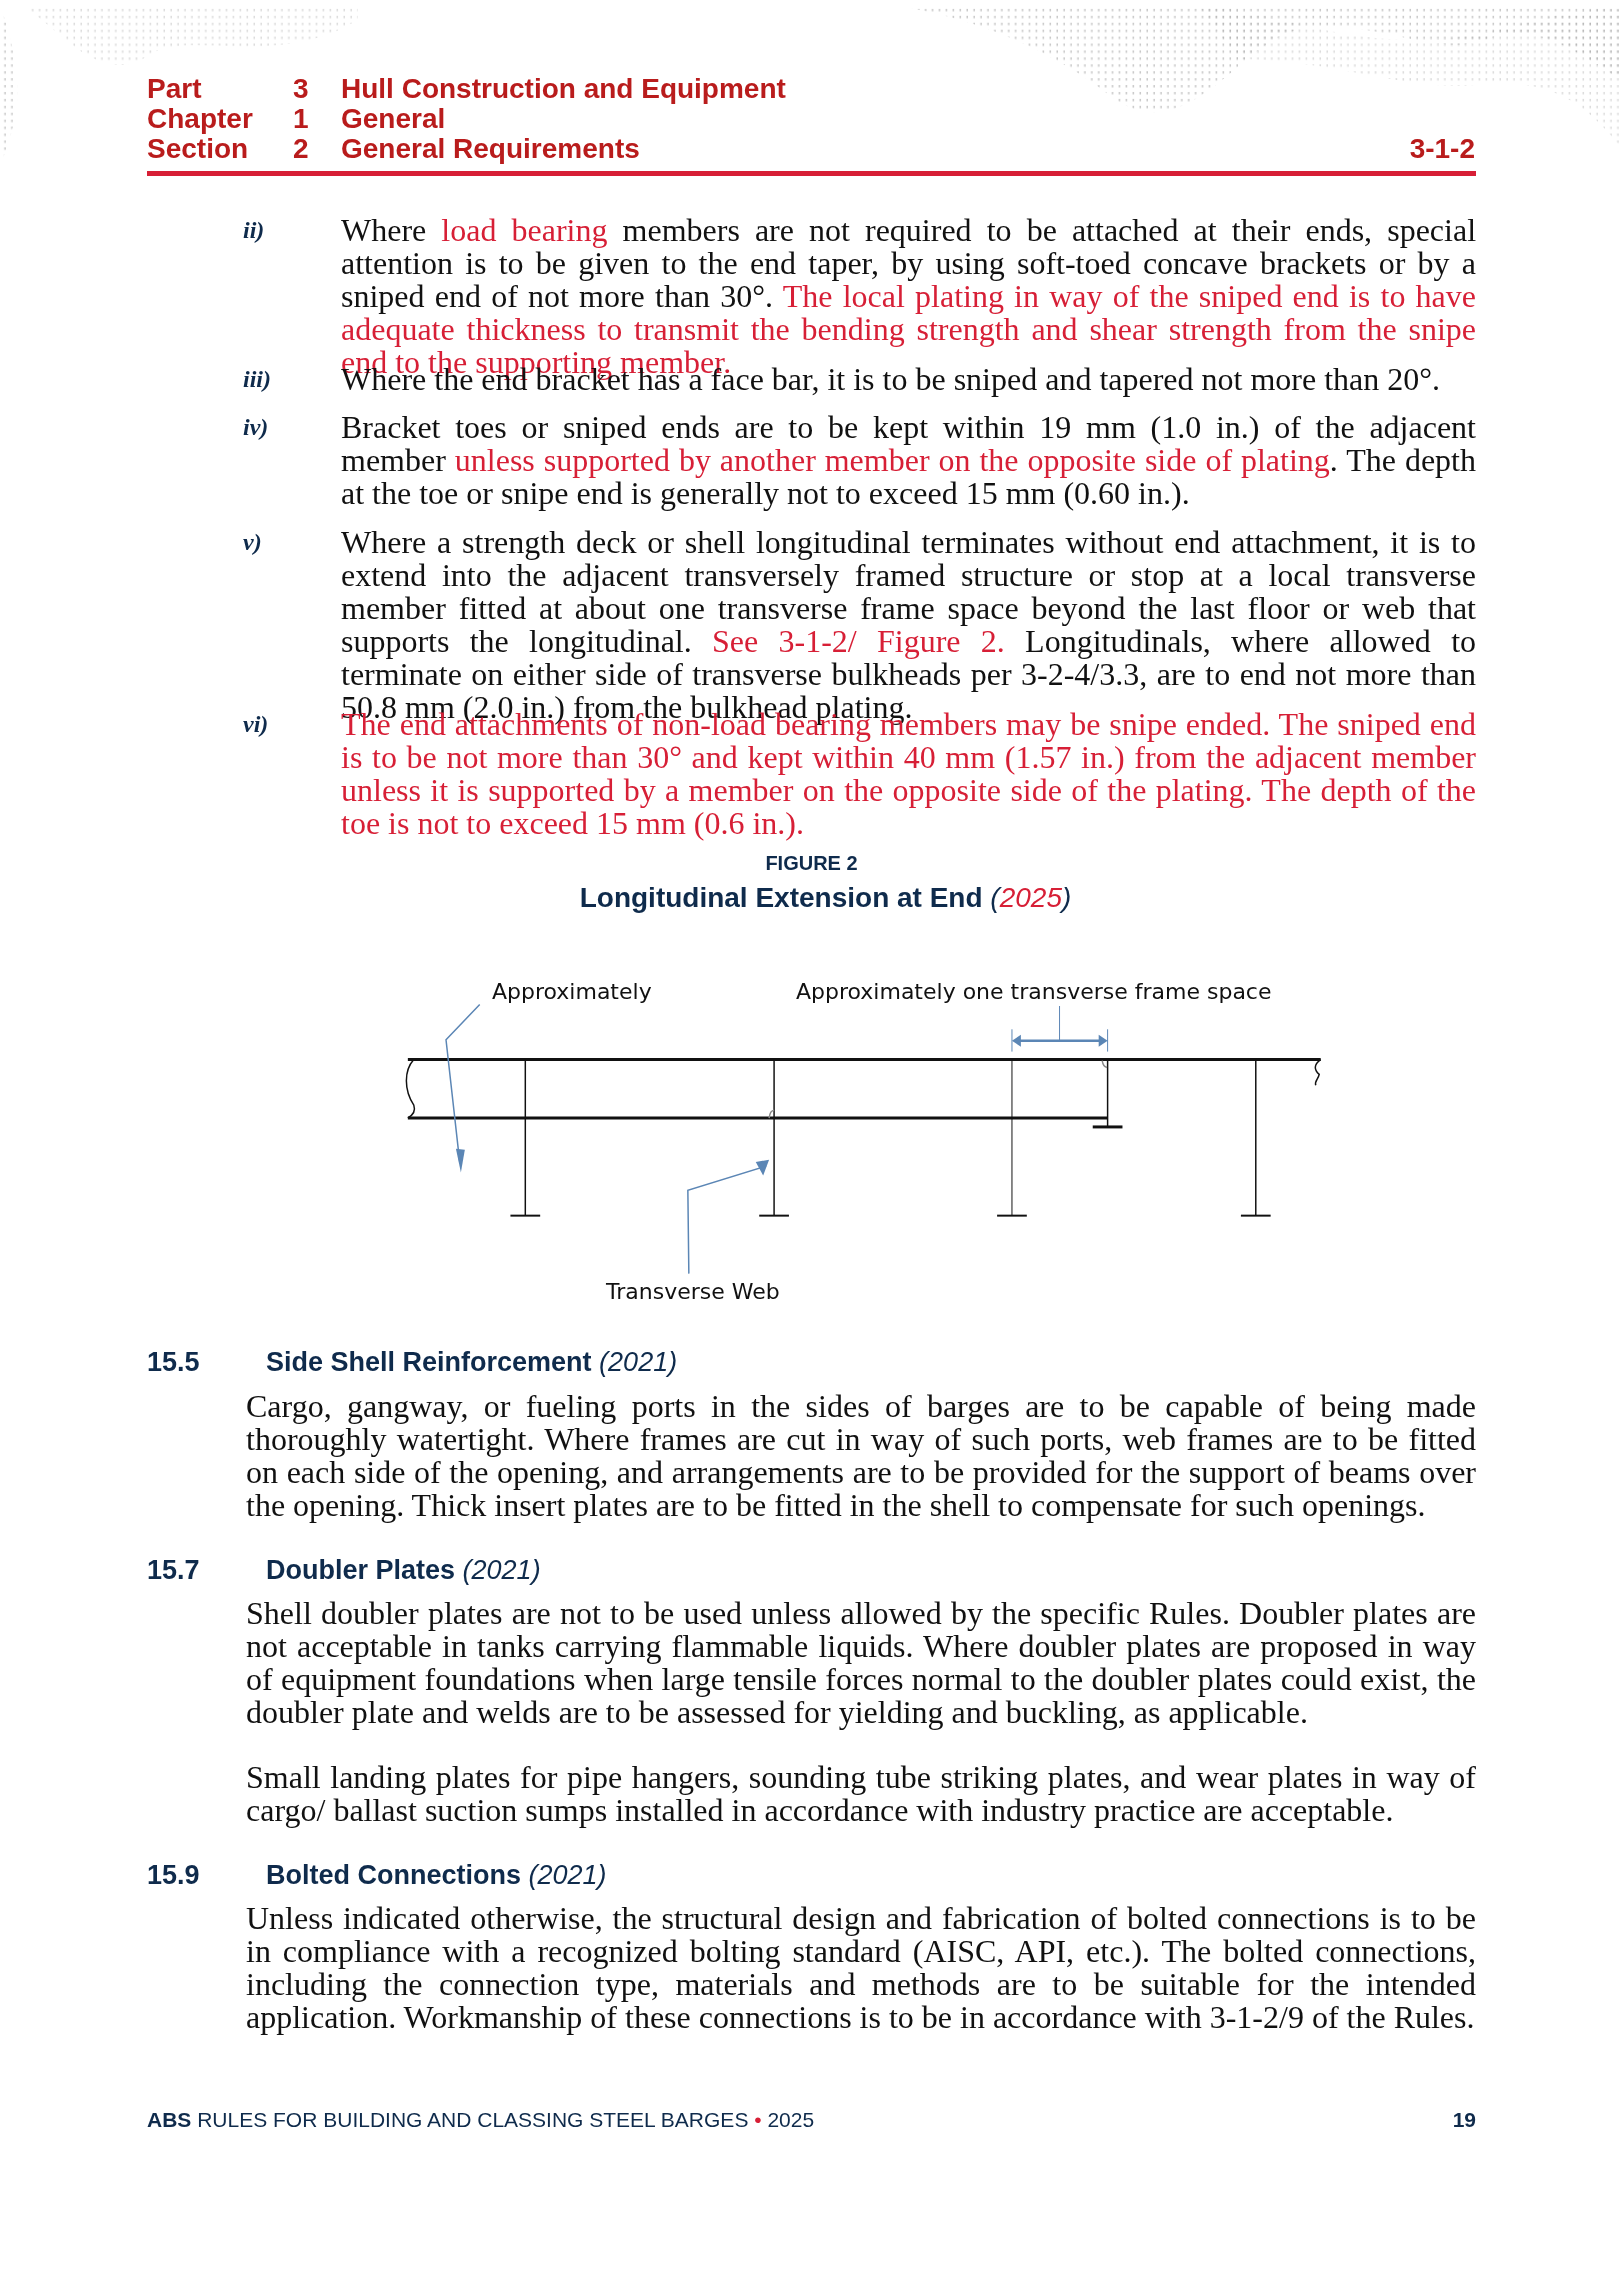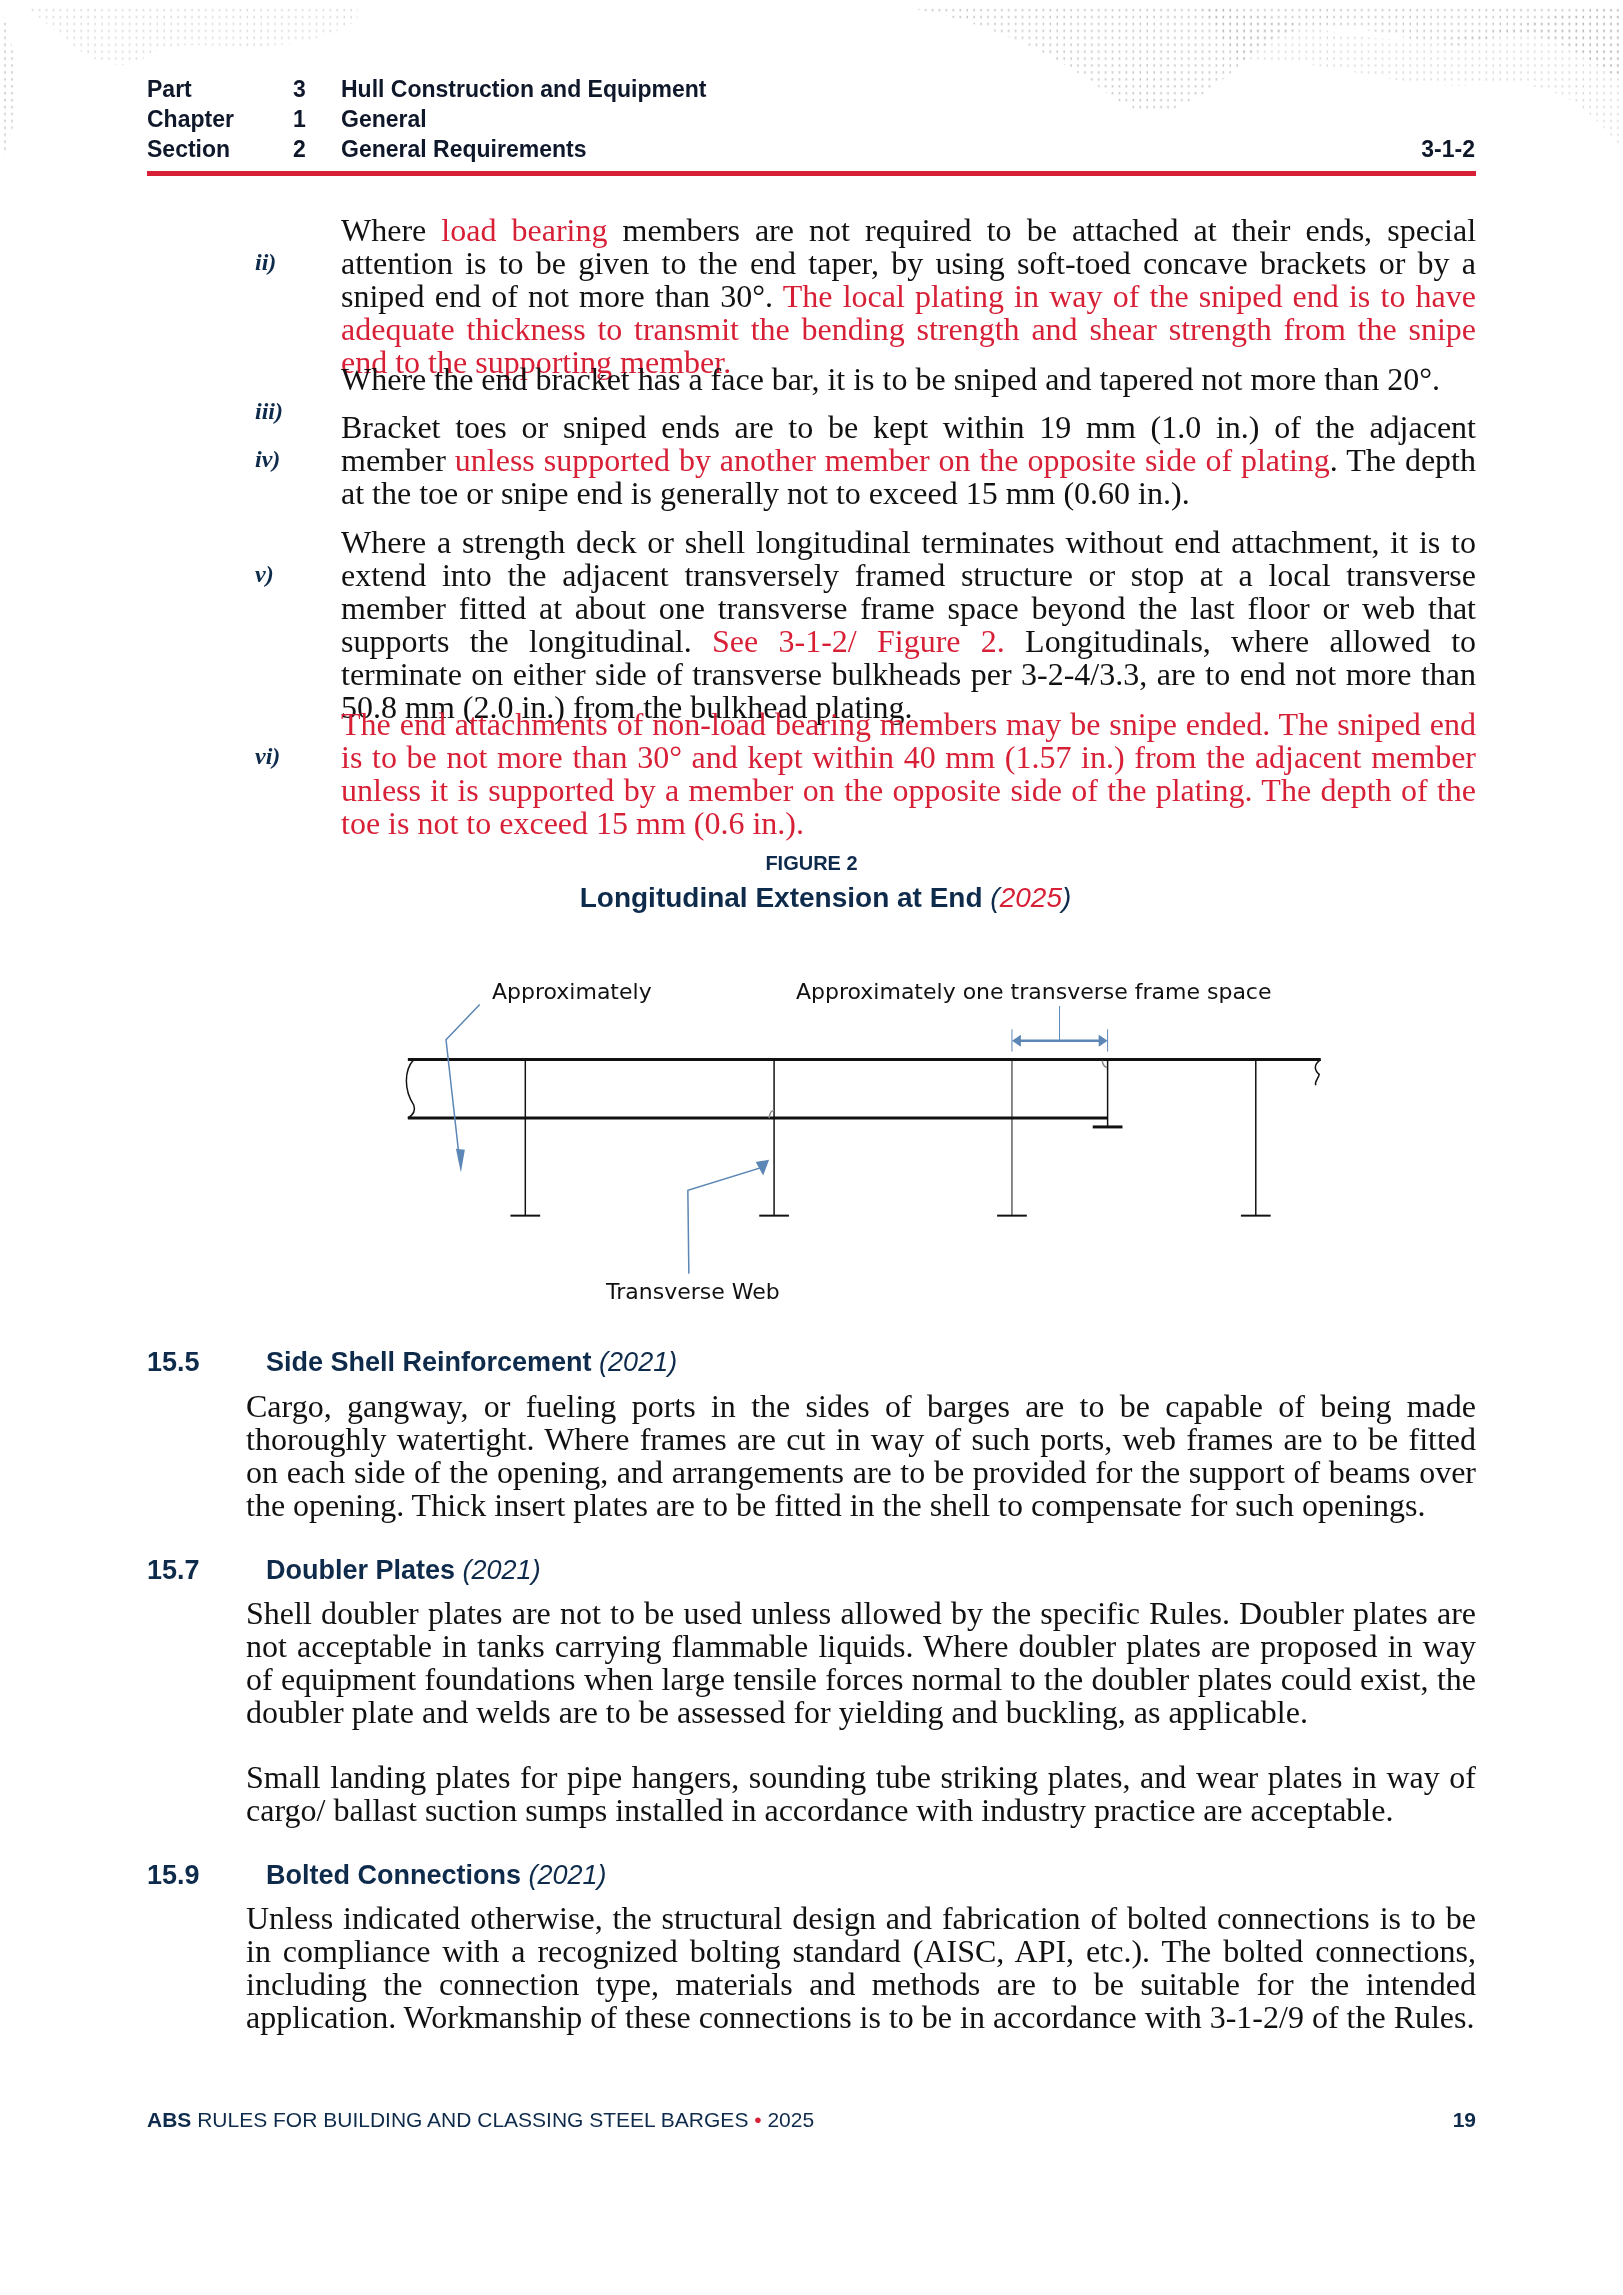--- a/index.html
+++ b/index.html
@@ -1,29 +1,29 @@
 <!DOCTYPE html>
 <html style="font-size:8px"><head>
 <meta charset="utf-8">
 <style>
   html, body { margin: 0; padding: 0; background: #ffffff; }
   body { width: 1623px; height: 2295px; position: relative; overflow: hidden; }
   .page { position: absolute; left: 0; top: 0; width: 1623px; height: 2295px; background: #fff; }
   .deco { position: absolute; left: 0; top: 0; width: 1623px; height: 178px; pointer-events: none; }
-  .hdr { position: absolute; font-family: "Liberation Sans", sans-serif; font-weight: bold; color: #0f172a; font-size: 23px; line-height: 30px; }
+  .hdr { position: absolute; font-family: "Liberation Sans", sans-serif; font-weight: bold; color: #b91c1c; font-size: 28px; line-height: 30px; }
   .hdr-label { left: 147px; }
   .hdr-num { left: 293px; }
   .hdr-val { left: 341px; }
   .hdr-code { right: 148px; text-align: right; }
   .rule { position: absolute; left: 147px; width: 1329px; top: 171px; height: 4.5px; background: #d71f36; }
 
   .body-text { font-family: "Liberation Serif", serif; font-size: 32px; line-height: 33px; color: #111; text-align: justify; }
   .red { color: #d71f36; }
   .item { position: absolute; left: 243px; width: 1233px; }
-  .item .num { position: absolute; left: 12px; top: 0; font-family: "Liberation Serif", serif; font-style: italic; font-weight: bold; color: #0f2b4c; font-size: 24px; line-height: 33px; margin-top: 32px; }
+  .item .num { position: absolute; left: 0; top: 0; font-family: "Liberation Serif", serif; font-style: italic; font-weight: bold; color: #0f2b4c; font-size: 24px; line-height: 33px; }
   .item .txt { position: absolute; left: 98px; right: 0; top: 0; }
 
   .fig-title { position: absolute; left: 0; width: 1623px; text-align: center; font-family: "Liberation Sans", sans-serif; font-weight: bold; color: #0f2b4c; }
   .fig-title.t1 { top: 846px; font-size: 20px; line-height: 35px; }
   .fig-title.t2 { top: 880px; font-size: 28px; line-height: 35px; margin-left: 14px; }
   .fig-year { font-weight: normal; font-style: italic; }
   .fig-label { position: absolute; font-family: "DejaVu Sans", sans-serif; font-size: 22px; color: #111; white-space: nowrap; }
 
   .sec-h { position: absolute; left: 147px; font-family: "Liberation Sans", sans-serif; font-weight: bold; color: #0f2b4c; font-size: 27px; line-height: 33px; }
   .sec-h .sn { position: absolute; left: 0; }

